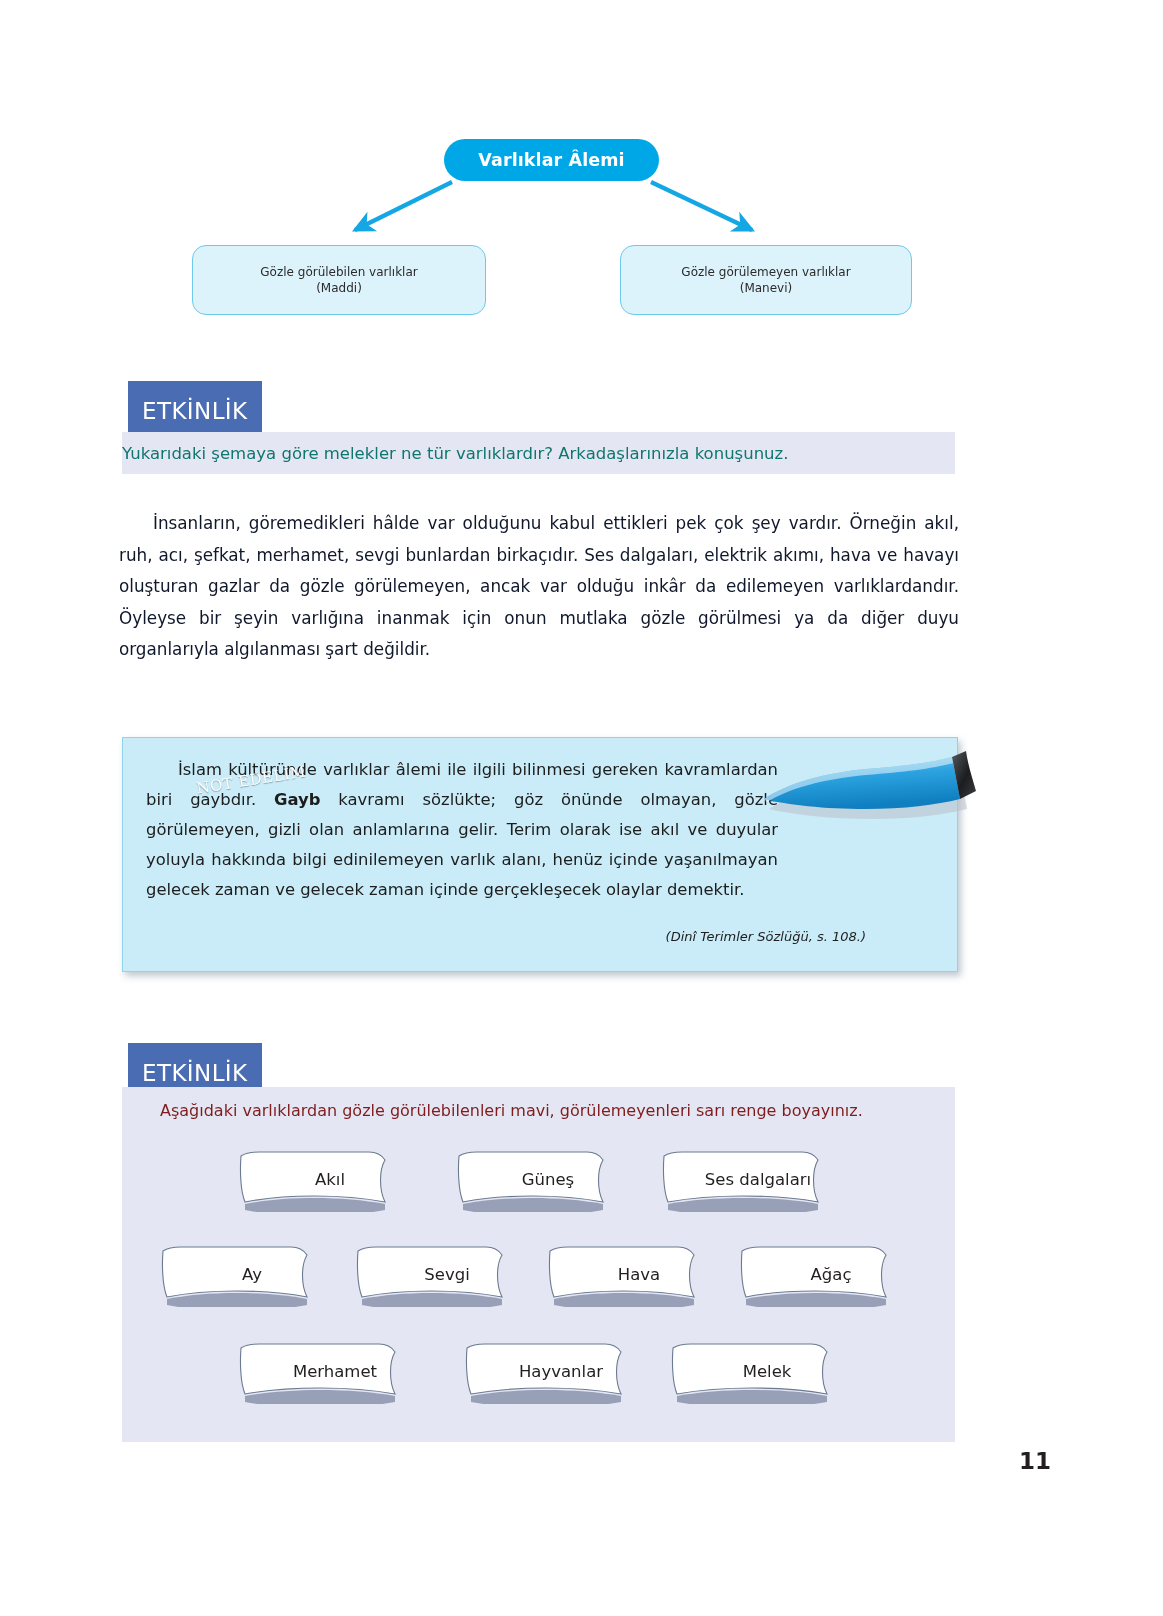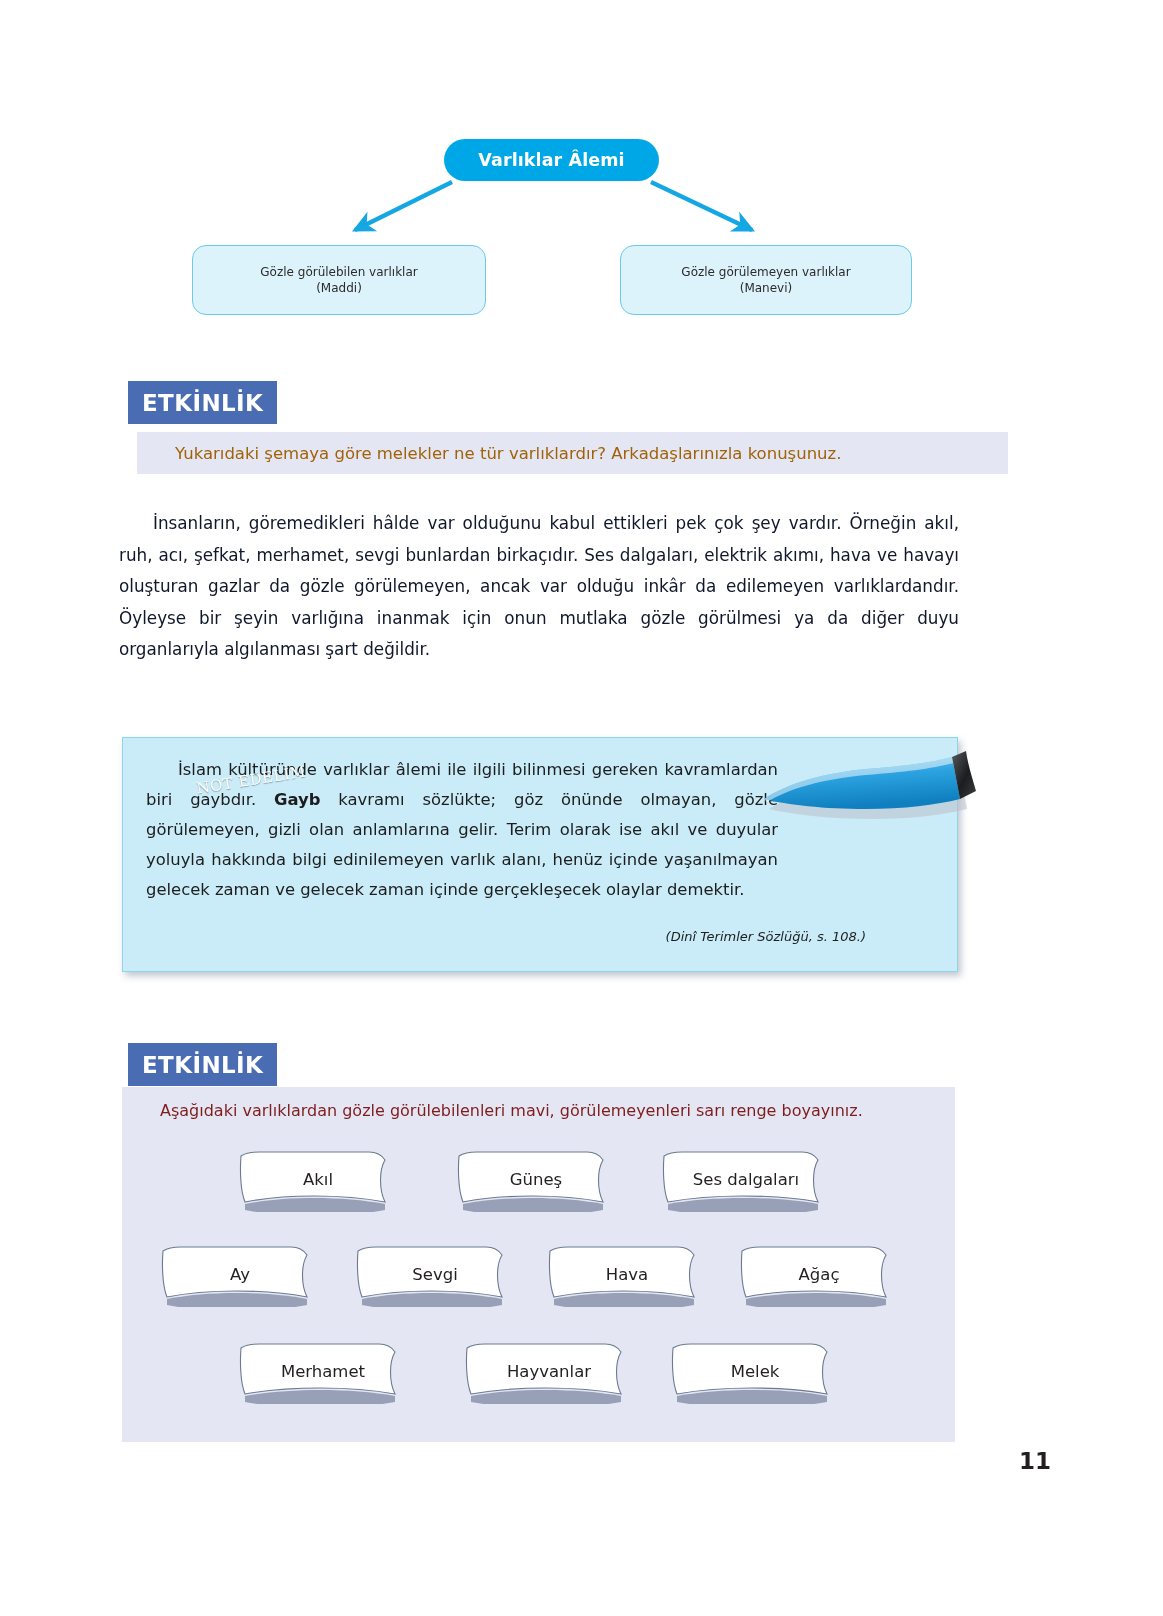--- a/index.html
+++ b/index.html
@@ -73,37 +73,35 @@
     pointer-events: none;
   }
 
   
   .etkinlik {
     position: absolute;
     height: 35px;
     background: #4a6cb3;
     display: flex;
     align-items: center;
-    padding: 4px 14px;
+    padding: 12px 14px;
     color: #ffffff;
     font-size: 23px;
-    font-weight: bold;
+    font-weight: normal;
     letter-spacing: 0.4px;
   }
 
   
   .instr-bar {
     position: absolute;
     background: #e4e6f3;
     display: flex;
     align-items: center;
-    padding-left: 38px;
     font-size: 16.5px;
-    color: #a16207;
-    margin-left: 15px;
+    color: #0f766e;
   }
 
   
   .body-par {
     position: absolute;
     left: 119px;
     top: 508px;
     width: 840px;
     font-size: 16.8px;
     line-height: 31.5px;
@@ -178,21 +176,21 @@
     position: absolute;
     background: #e4e6f3;
   }
   .card {
     position: absolute;
     width: 150px;
     height: 62px;
   }
   .card-label {
     position: absolute;
-    left: 4px;
+    left: 16px;
     top: 0;
     width: 150px;
     height: 58px;
     display: flex;
     align-items: center;
     justify-content: center;
     font-size: 16.5px;
     color: #231f20;
     z-index: 3;
     pointer-events: none;

